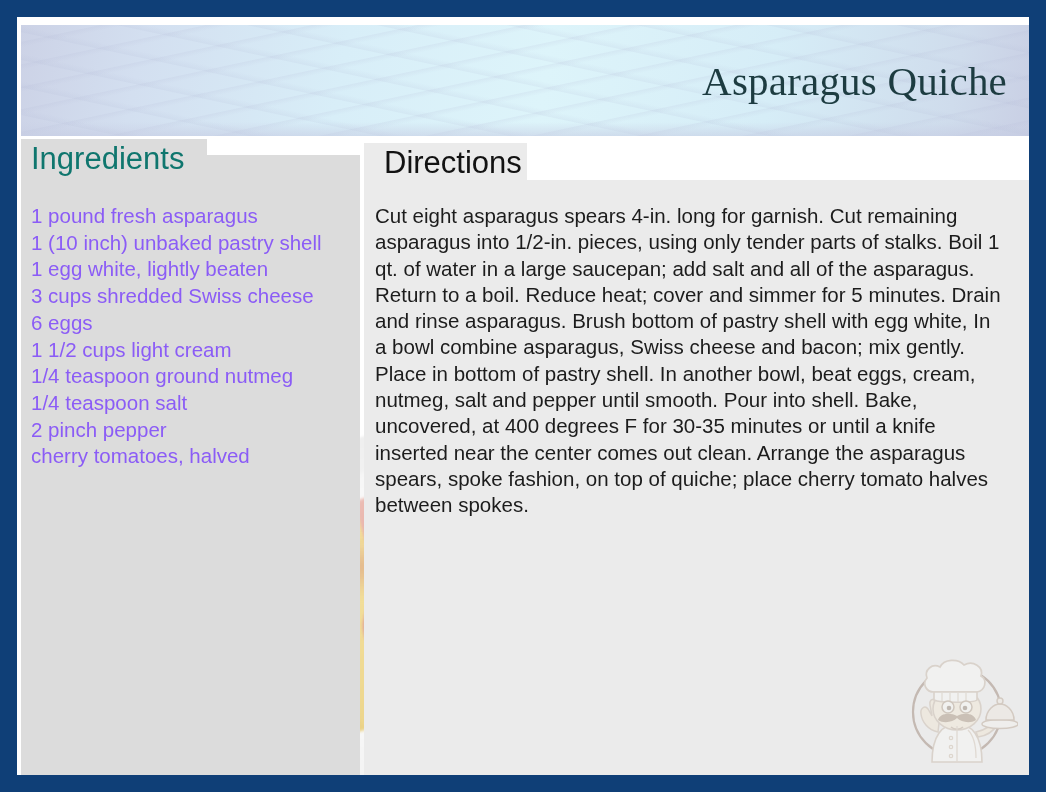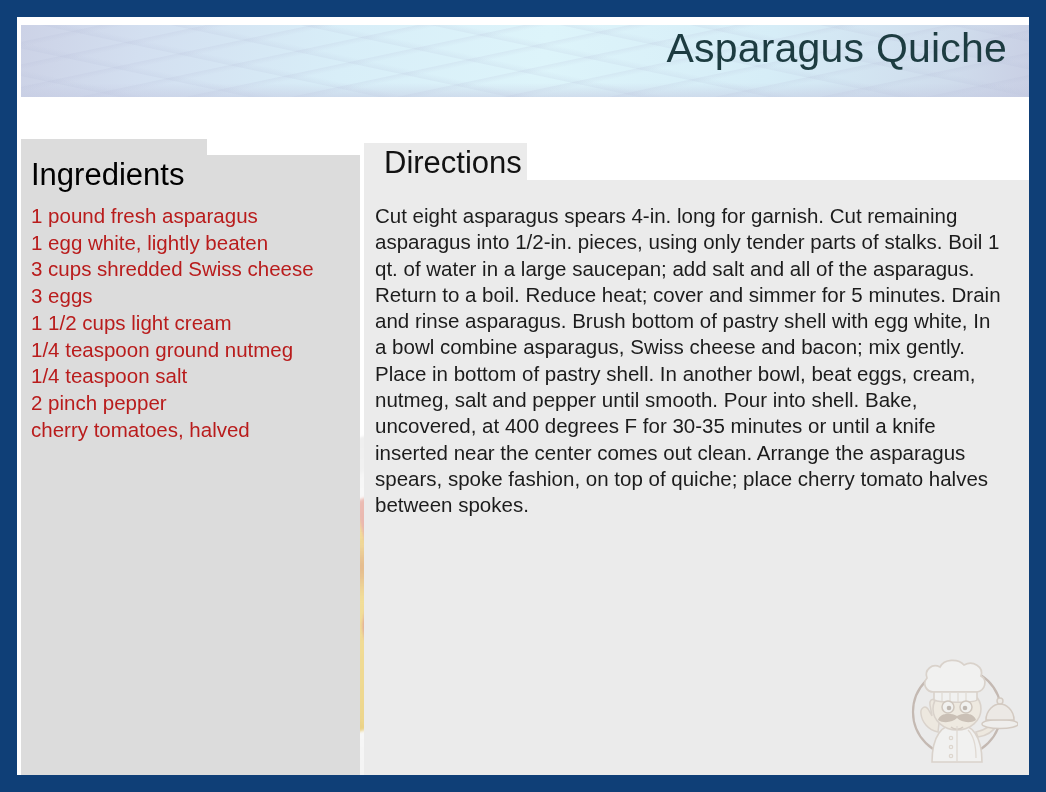--- a/index.html
+++ b/index.html
@@ -108,38 +108,39 @@
   .sr1{ left:560px; top:470px; width:150px; height:90px; }
   .sr2{ left:470px; top:560px; width:110px; height:70px; }
   .sr3{ left:300px; top:520px; width:90px; height:60px; }
 
   
   #banner {
     position: absolute;
     left: 4px;
     top: 8px;
     width: 1008px;
-    height: 72px;
+    height: 111px;
     z-index: 3;
     background:
       repeating-linear-gradient(168deg,
         rgba(255,255,255,0.00) 0px,
         rgba(255,255,255,0.00) 16px,
         rgba(180,186,214,0.16) 17px,
         rgba(255,255,255,0.00) 22px),
       repeating-linear-gradient(12deg,
         rgba(255,255,255,0.00) 0px,
         rgba(255,255,255,0.00) 20px,
         rgba(176,184,212,0.14) 21px,
         rgba(255,255,255,0.00) 27px),
       linear-gradient(100deg, #ccd2e6 0%, #d3dff0 12%, #d8eef8 32%, #ddf4fa 52%, #d6edf7 74%, #cfdcec 92%, #c9cfe4 100%);
     display: flex;
-    align-items: flex-start;
+    align-items: center;
     justify-content: flex-end;
     overflow: hidden;
+    font-family: Liberation Serif, serif;
   }
   #banner::after{
     content:"";
     position:absolute;
     left:0;right:0;bottom:0;height:14px;
     background: linear-gradient(180deg, rgba(197,203,226,0.0) 0%, rgba(197,203,226,0.55) 100%);
     pointer-events:none;
   }
   #recipe-title {
     position: relative;
@@ -174,36 +175,35 @@
     background: #dcdcdc;
     z-index: 4;
   }
   #ingredients-heading {
     position: absolute;
     left: 4px;
     top: 124px;
     width: 330px;
     z-index: 5;
     font-size: 31px;
-    color: #000000;
+    color: #0f766e;
     padding-left: 10px;
     box-sizing: border-box;
-    margin-top: 16px;
   }
   #ingredients-list {
     position: absolute;
     left: 4px;
     top: 186px;
     width: 339px;
     z-index: 5;
     padding: 0 8px 0 10px;
     box-sizing: border-box;
     font-size: 20.5px;
     line-height: 26.7px;
-    color: #b91c1c;
+    color: #8b5cf6;
   }
   #ingredients-list .ing-item {
     white-space: normal;
   }
 
   
   #directions-panel {
     left: 347px;
     top: 163px;
     width: 665px;
@@ -275,23 +275,24 @@
 
   <div id="banner">
     <div id="recipe-title">Asparagus Quiche</div>
   </div>
 
   <div id="ingredients-tab" class="panel"></div>
   <div id="ingredients-panel" class="panel"></div>
   <div id="ingredients-heading">Ingredients</div>
   <div id="ingredients-list">
       <div class="ing-item">1 pound fresh asparagus</div>
+      <div class="ing-item">1 (10 inch) unbaked pastry shell</div>
       <div class="ing-item">1 egg white, lightly beaten</div>
       <div class="ing-item">3 cups shredded Swiss cheese</div>
-      <div class="ing-item">3 eggs</div>
+      <div class="ing-item">6 eggs</div>
       <div class="ing-item">1 1/2 cups light cream</div>
       <div class="ing-item">1/4 teaspoon ground nutmeg</div>
       <div class="ing-item">1/4 teaspoon salt</div>
       <div class="ing-item">2 pinch pepper</div>
       <div class="ing-item">cherry tomatoes, halved</div>
     </div>
 
   <div id="directions-tab" class="panel"></div>
   <div id="directions-panel" class="panel"></div>
   <div id="directions-heading">Directions</div>

